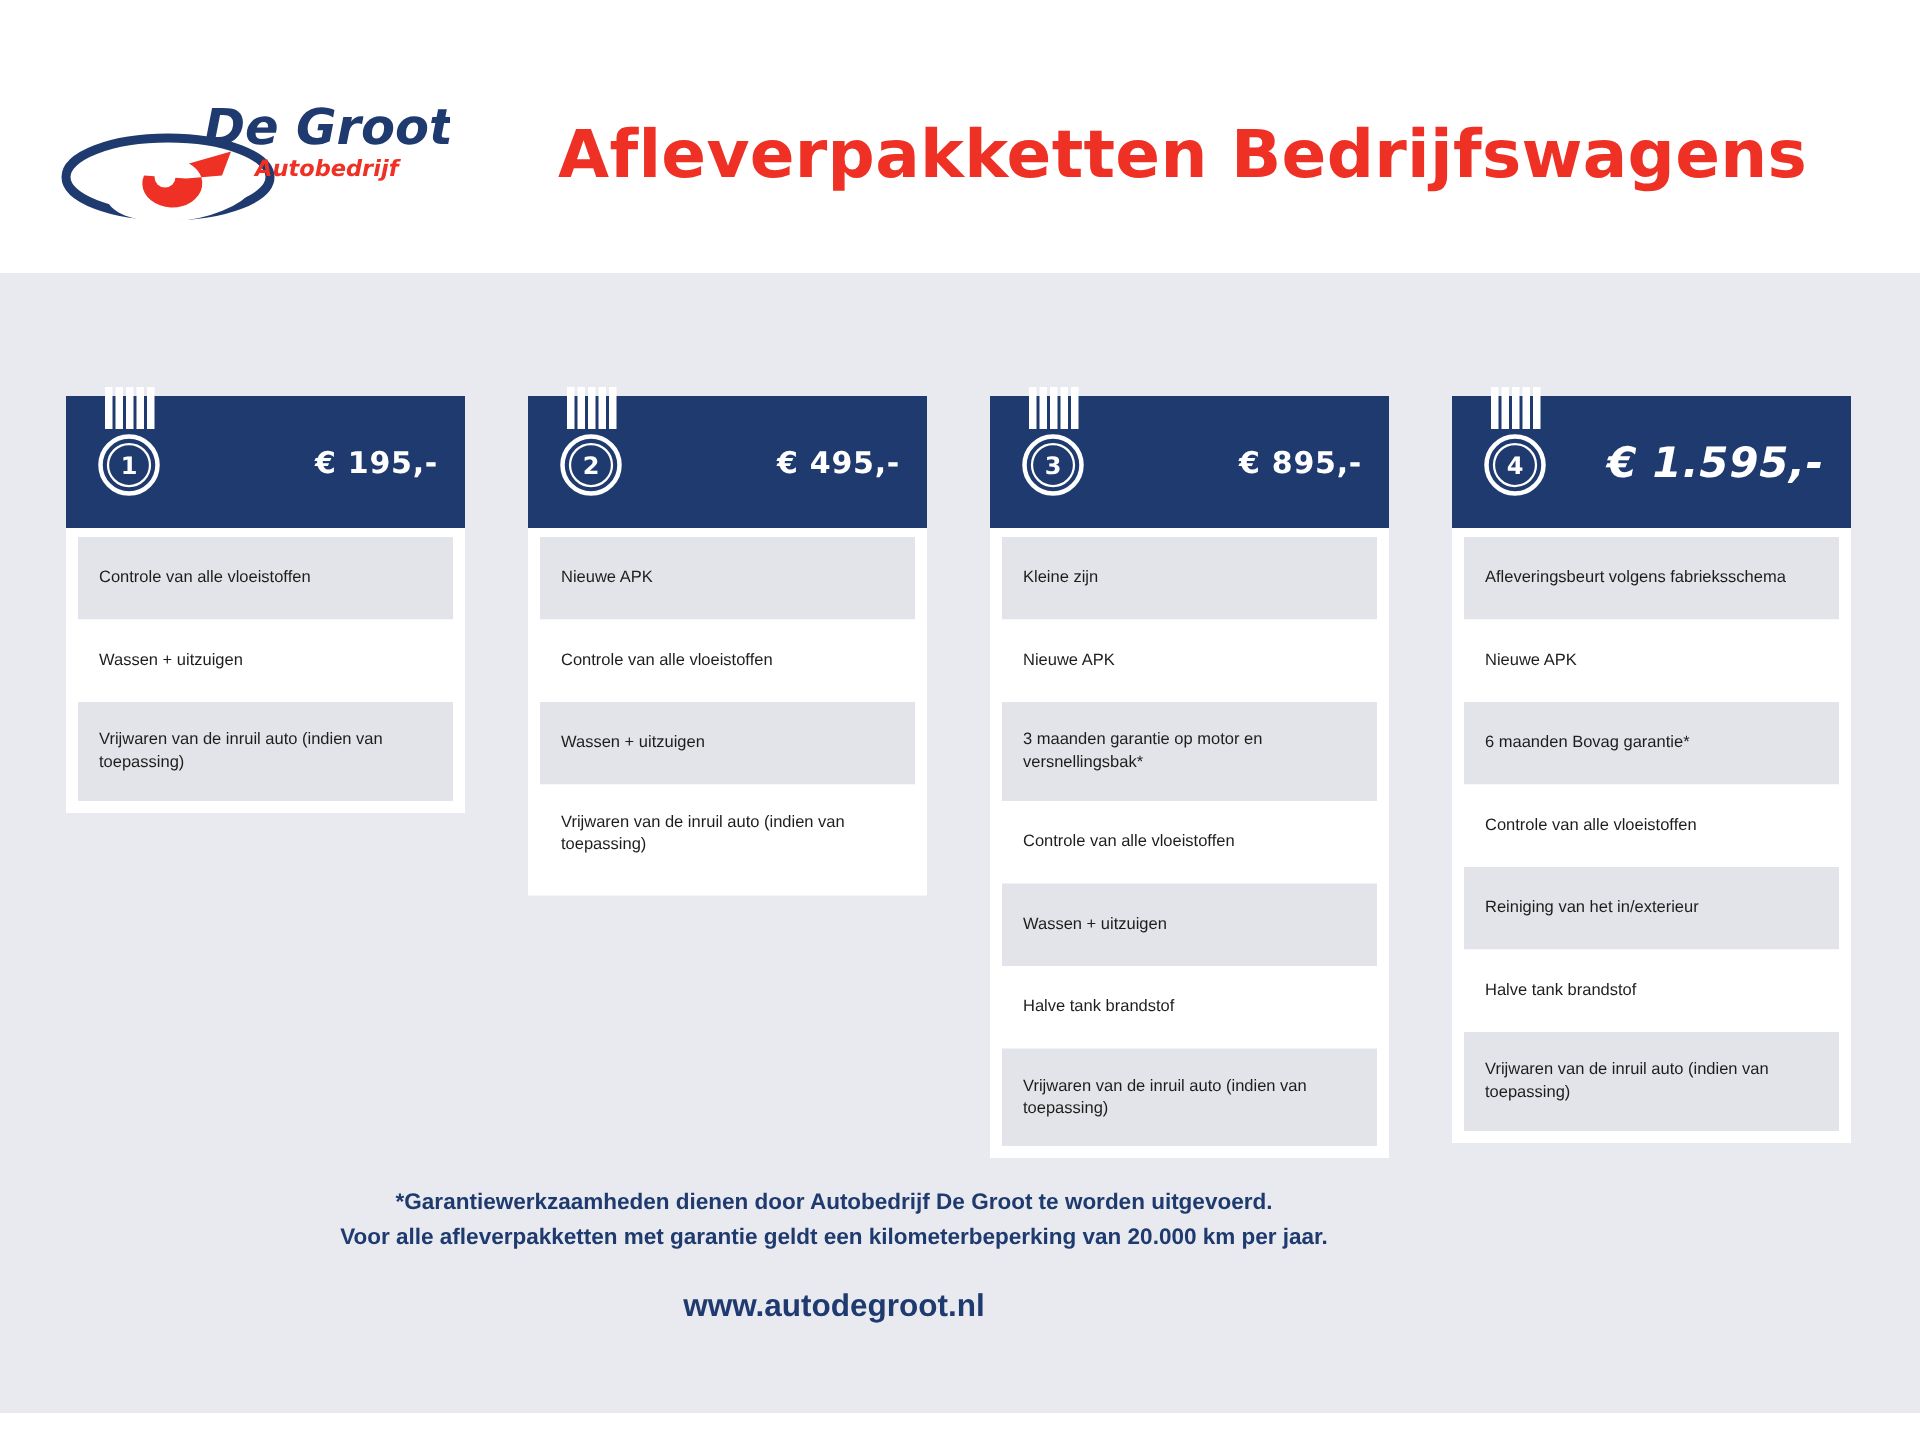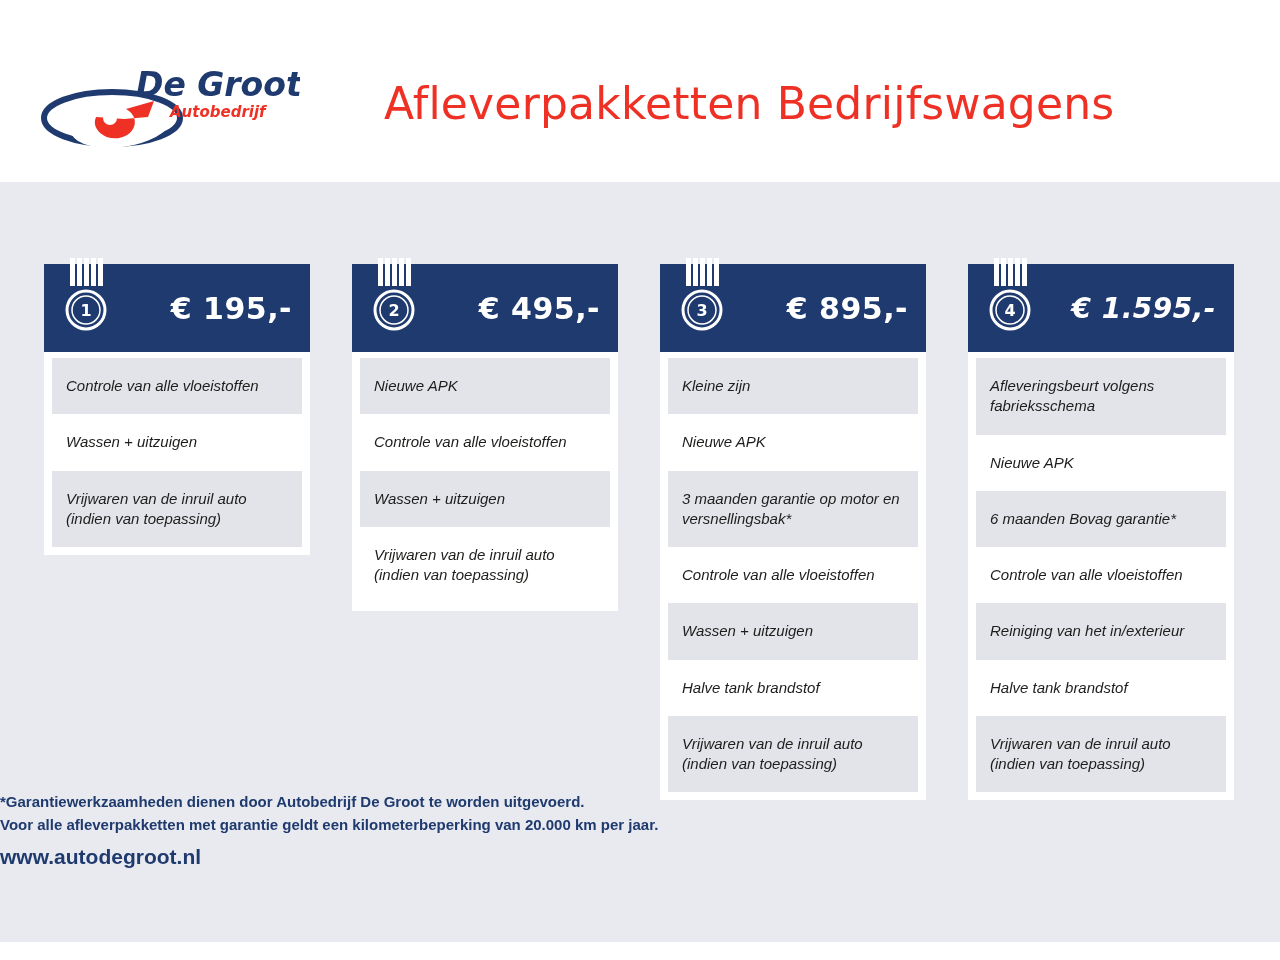--- a/index.html
+++ b/index.html
@@ -33,25 +33,25 @@
   .logo {
     position: absolute;
     left: 40px;
     top: 62px;
     width: 260px;
     height: 90px;
   }
   .logo svg { display: block; }
   .header-title {
     position: absolute;
-    left: 384px;
+    left: 372px;
     top: 78px;
     font-size: 44px;
     color: #ee3124;
-    font-weight: 400;
+    font-weight: 700;
     letter-spacing: 0.2px;
     white-space: nowrap;
     font-family: "DejaVu Sans", sans-serif;
   }
   
   .body-panel {
     position: absolute;
     left: 0;
     top: 182px;
     width: 1280px;
@@ -94,59 +94,59 @@
   }
   .medal {
     position: absolute;
     left: 16px;
     top: -6px;
     width: 56px;
     height: 84px;
   }
   .pkg-price {
     color: #ffffff;
-    font-size: 30px;
+    font-size: 20px;
     font-weight: bold;
     letter-spacing: 0.5px;
     white-space: nowrap;
     font-family: "DejaVu Sans", sans-serif;
   }
   .pkg-price.wide { font-size: 28px; font-style: italic; }
   .pkg-items {
     padding: 6px 8px 0 8px;
   }
   .pkg-item {
-    font-size: 15px;
+    font-size: 11px;
     line-height: 1.35;
     color: #1d1d1b;
     padding: 18px 14px;
     box-sizing: border-box;
     min-height: 55px;
     display: flex;
     align-items: center;
-    font-style: italic;
   }
   .pkg-item.alt { background: #e2e4ea; }
   .pkg-item.plain { background: #ffffff; }
   
   .footer {
     position: absolute;
     left: 0;
     top: 790px;
     width: 1112px;
+    text-align: center;
     color: #1f3a6e;
   }
   .footer-line {
     font-size: 15px;
     font-weight: bold;
     line-height: 1.55;
     color: #1f3a6e;
   }
   .footer-url {
-    margin-top: 8px;
+    margin-top: 22px;
     font-size: 21px;
     font-weight: bold;
     color: #1f3a6e;
   }
 </style>
 </head>
 <body>
 
 <div class="page">
 

